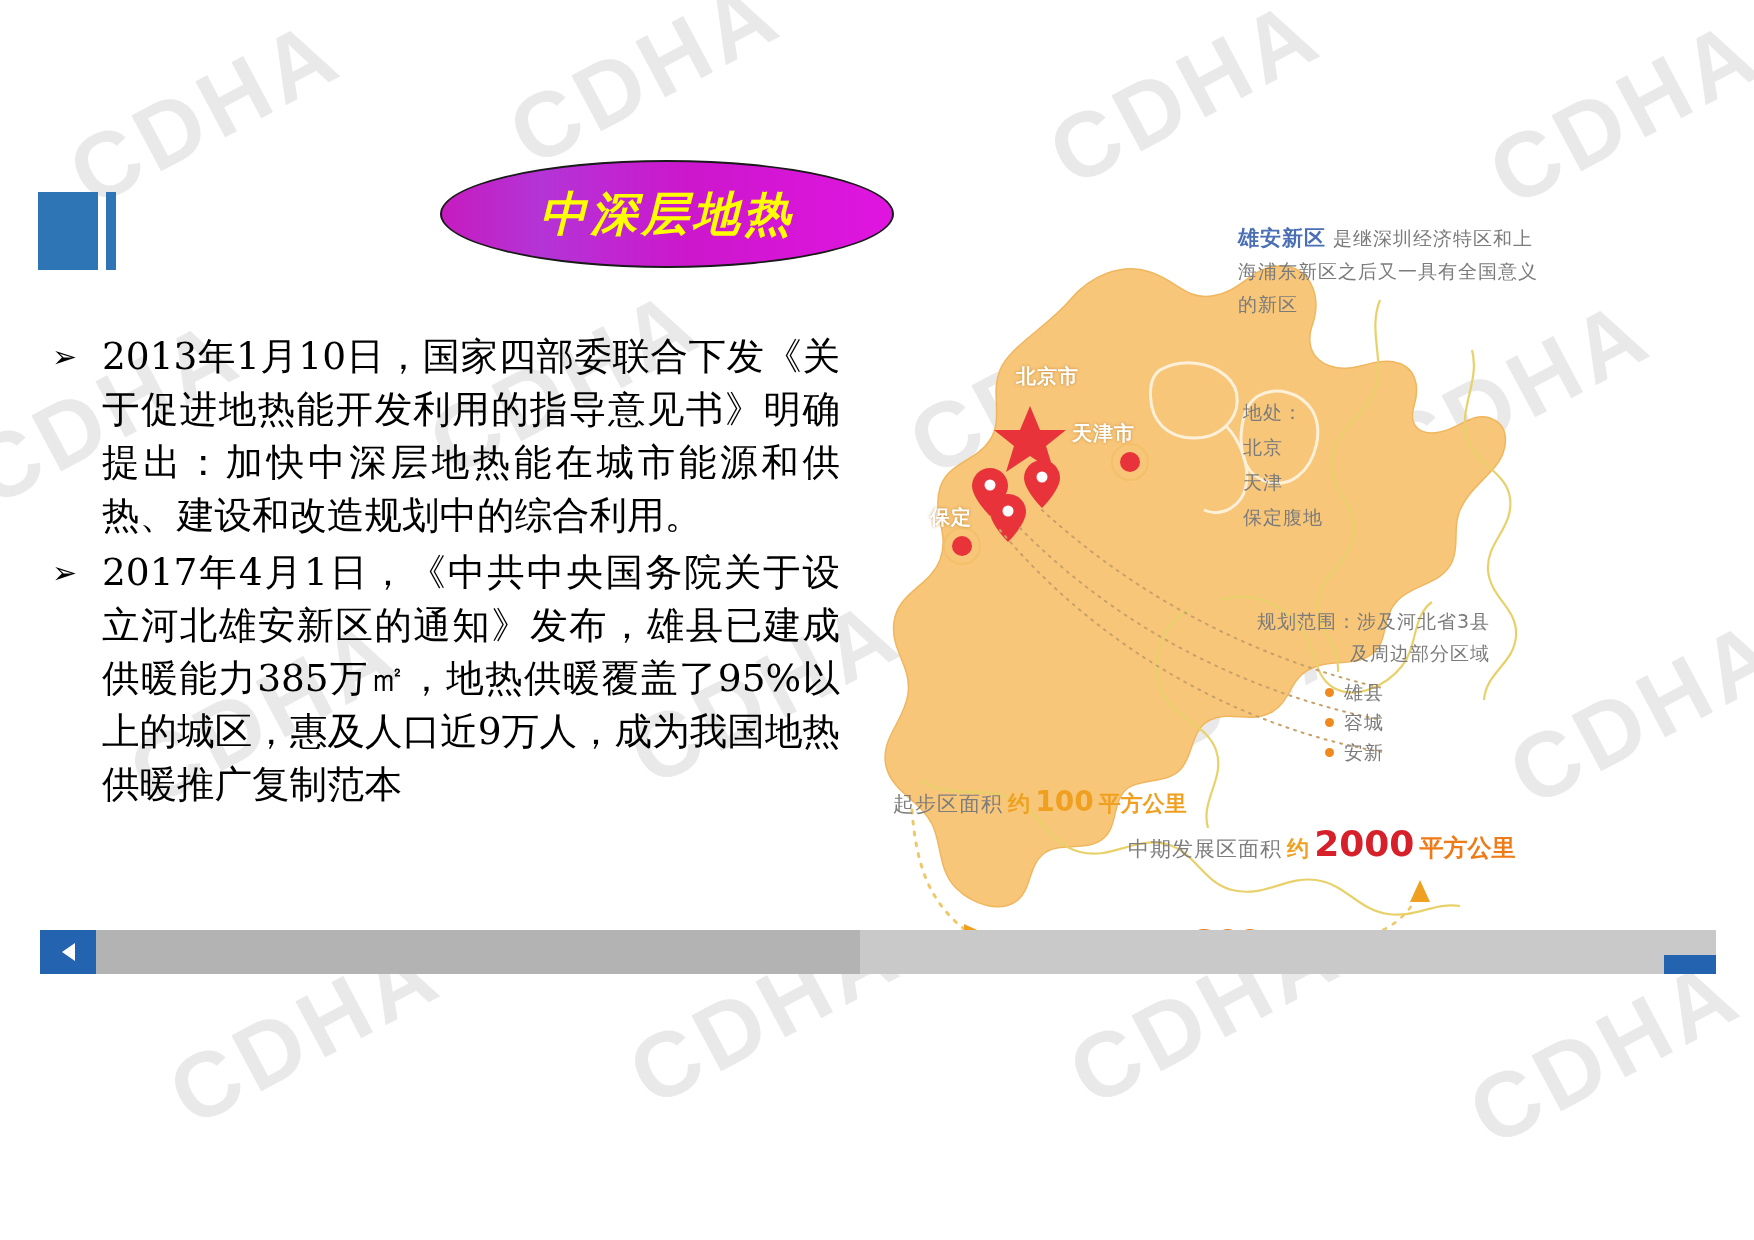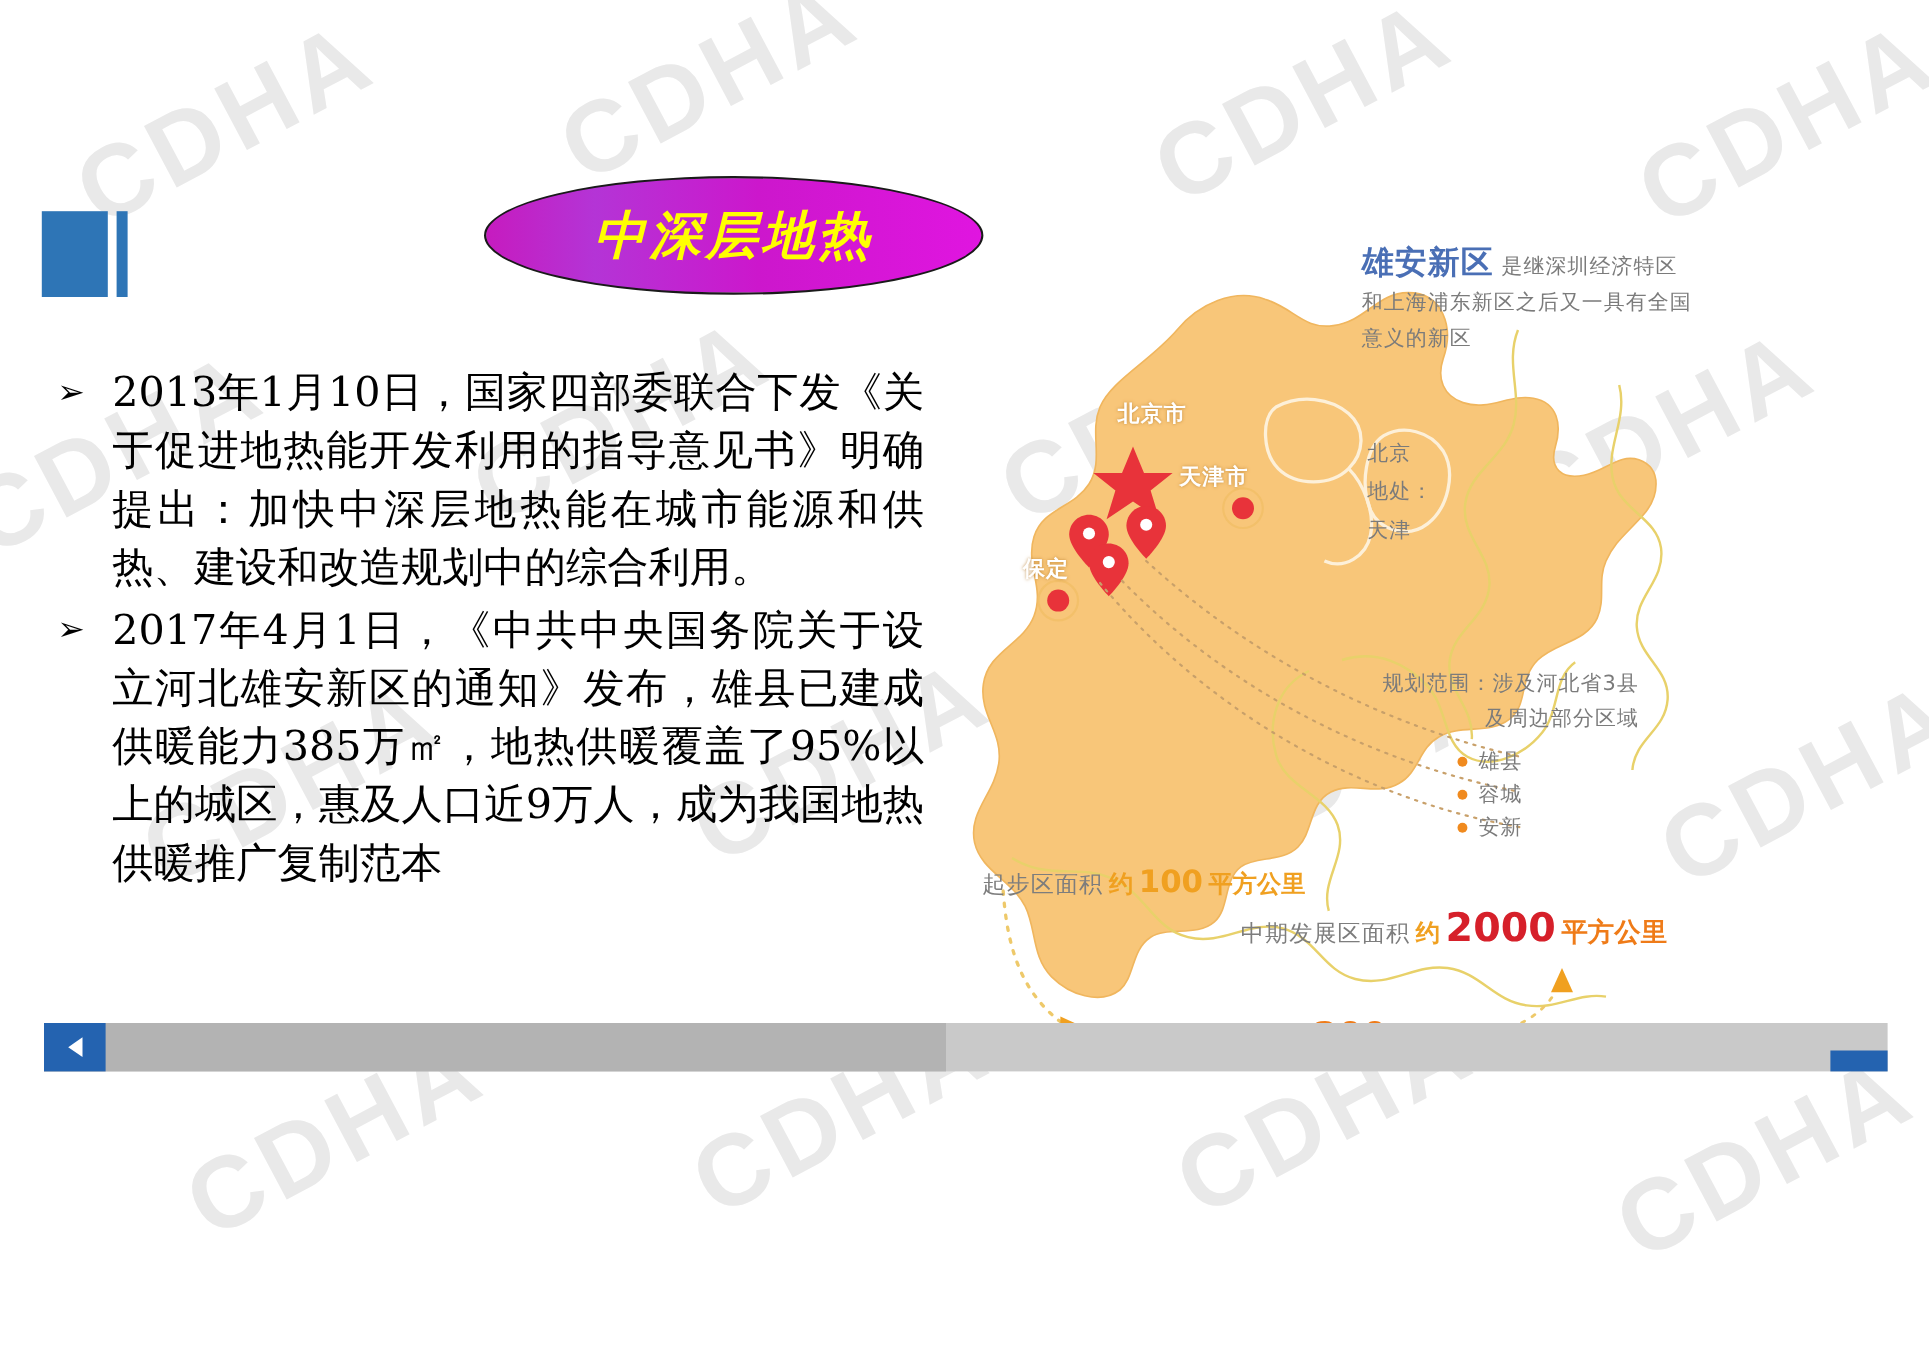--- a/index.html
+++ b/index.html
@@ -126,21 +126,21 @@
   #xiongan-para {
     left: 1238px; top: 222px;
     width: 300px;
     font-size: 19px;
     line-height: 33px;
     letter-spacing: 1px;
   }
   #xiongan-para .hl {
     color: #4a6fb5;
     font-weight: 700;
-    font-size: 29px;
+    font-size: 21px;
     letter-spacing: 1px;
   }
 
   
   #located-block {
     left: 1243px; top: 395px;
     width: 250px;
     font-size: 19px;
     line-height: 35px;
     letter-spacing: 1px;
@@ -378,23 +378,24 @@
   <div class="map-city shadow" style="left:1016px; top:363px;">北京市</div>
   <div class="map-city shadow" style="left:1072px; top:420px;">天津市</div>
   <div class="map-city shadow" style="left:930px;  top:504px;">保定</div>
 
   <div class="info-block" id="xiongan-para">
     <span class="hl">雄安新区</span>
     <span>是继深圳经济特区和上海浦东新区之后又一具有全国意义的新区</span>
   </div>
 
   <div class="info-block" id="located-block">
+    <div>地处：</div>
     <div>北京</div>
-    <div>地处：</div>
     <div>天津</div>
+    <div>保定腹地</div>
   </div>
 
   <div class="info-block" id="scope-block">
     <div>规划范围：涉及河北省3县</div>
     <div>及周边部分区域</div>
     <div class="county-list">
       <div class="county-item">
         <span class="county-dot"></span>
         <span>雄县</span>
       </div>

